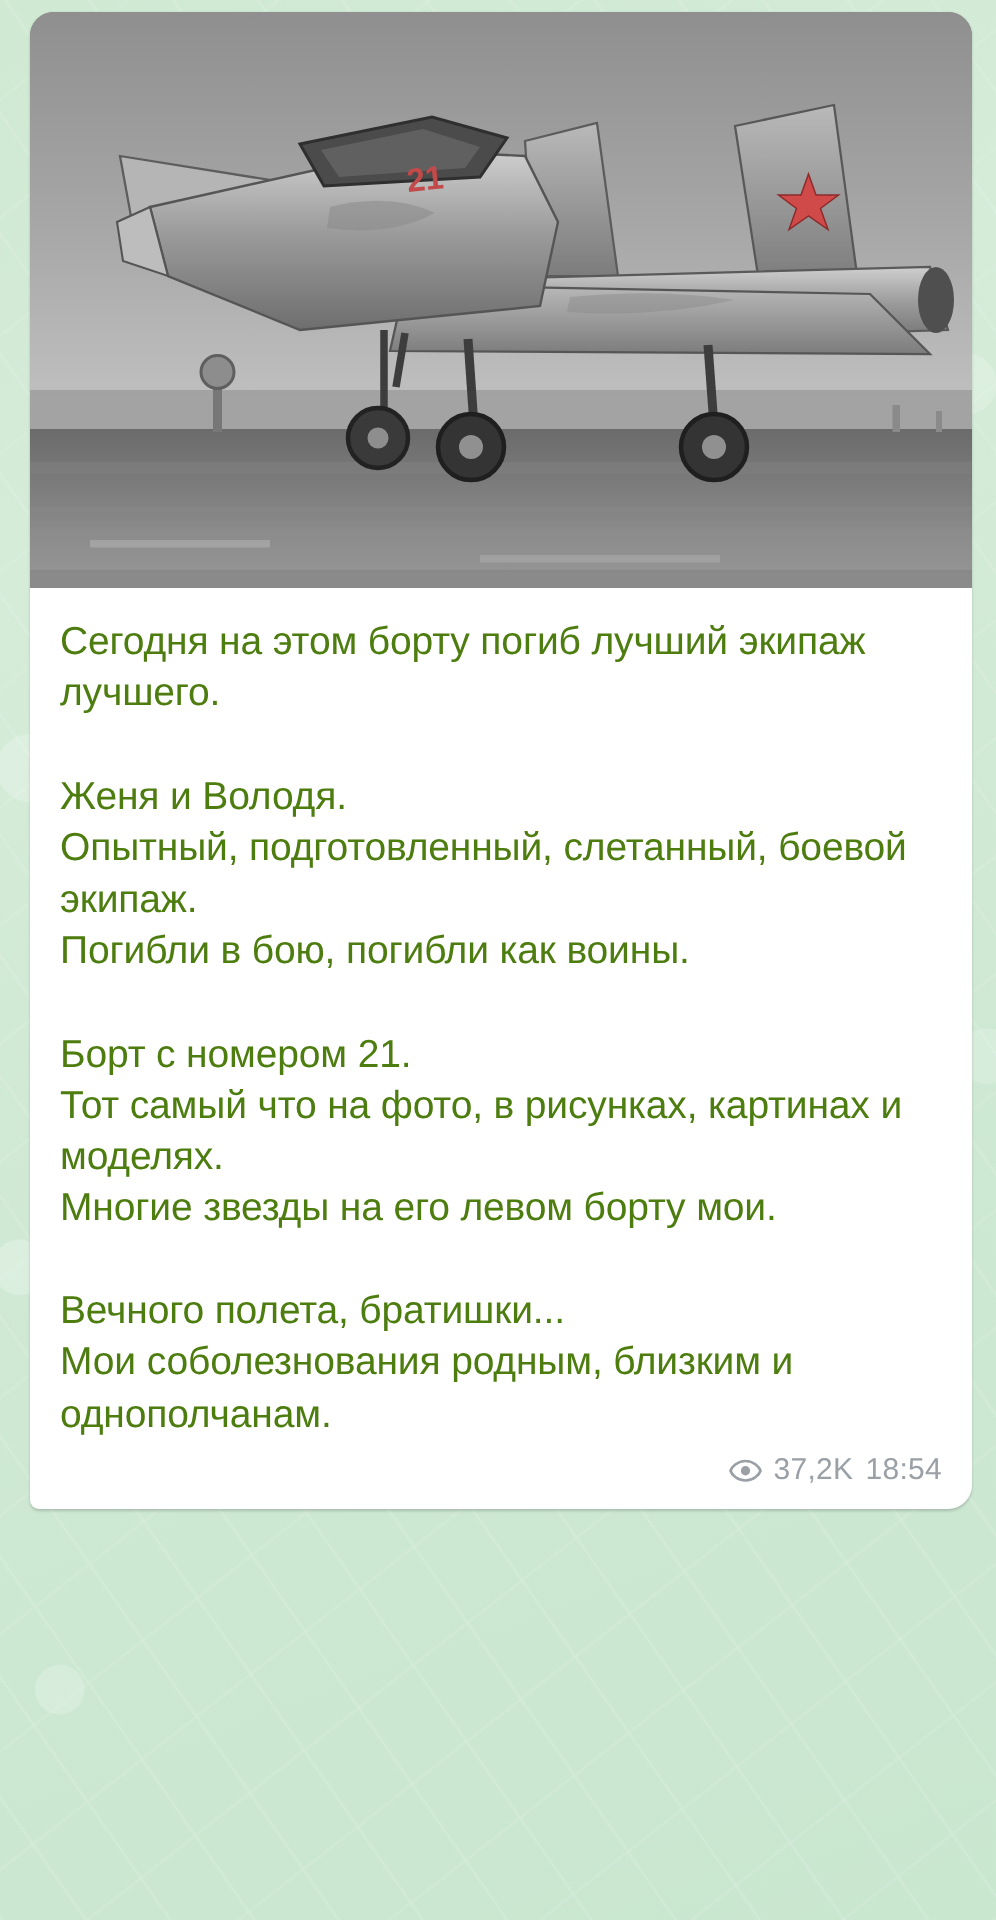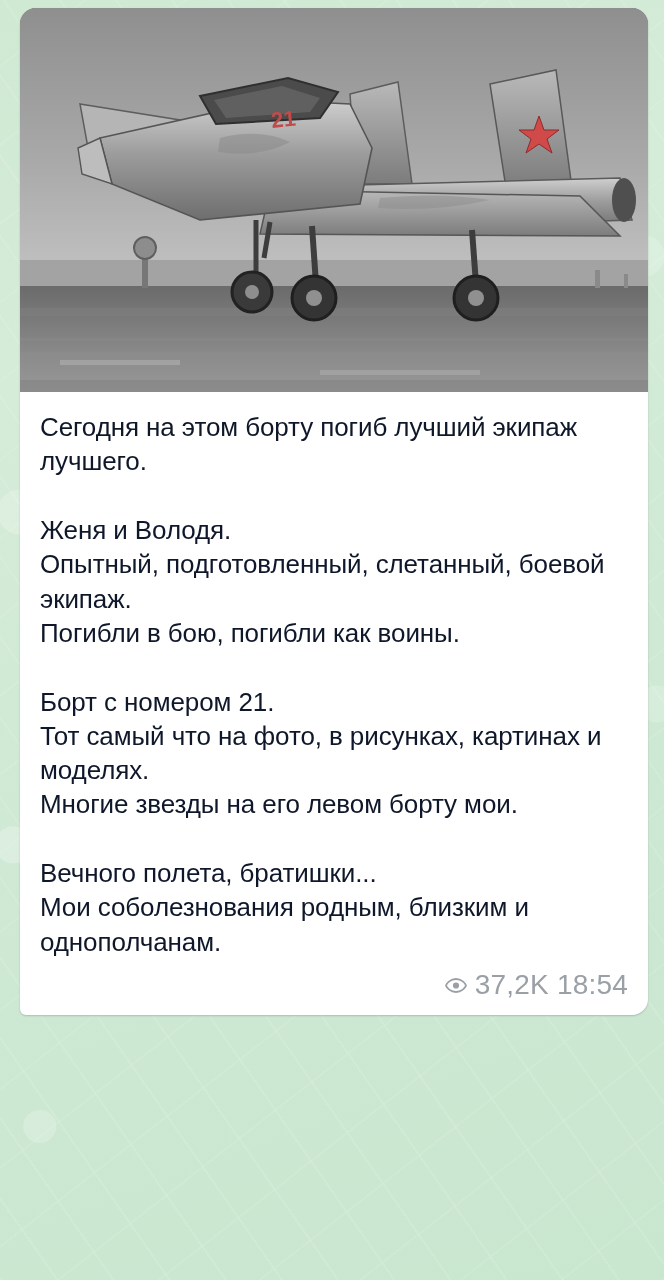--- a/index.html
+++ b/index.html
@@ -57,35 +57,35 @@
     overflow: hidden;
     background: #6f6f6f;
   }
   .photo-svg { display: block; width: 100%; height: 100%; }
 
   
   #msg-text {
     padding: 18px 20px 8px 20px;
     font-size: 26px;
     line-height: 1.32;
-    color: #0f172a;
+    color: #4d7c0f;
     white-space: pre-wrap;
     word-wrap: break-word;
     letter-spacing: -0.1px;
   }
 
   
   #meta {
     display: flex;
     align-items: center;
     justify-content: flex-end;
     gap: 8px;
     padding: 2px 20px 14px 20px;
     color: #9aa0a6;
-    font-size: 28px;
+    font-size: 20px;
   }
   #views-icon { display: inline-flex; align-items: center; }
   #views-count { letter-spacing: .2px; }
   #msg-time { letter-spacing: .2px; }
 </style>
 </head>
 <body>
 
 <div id="wallpaper"></div>
 

